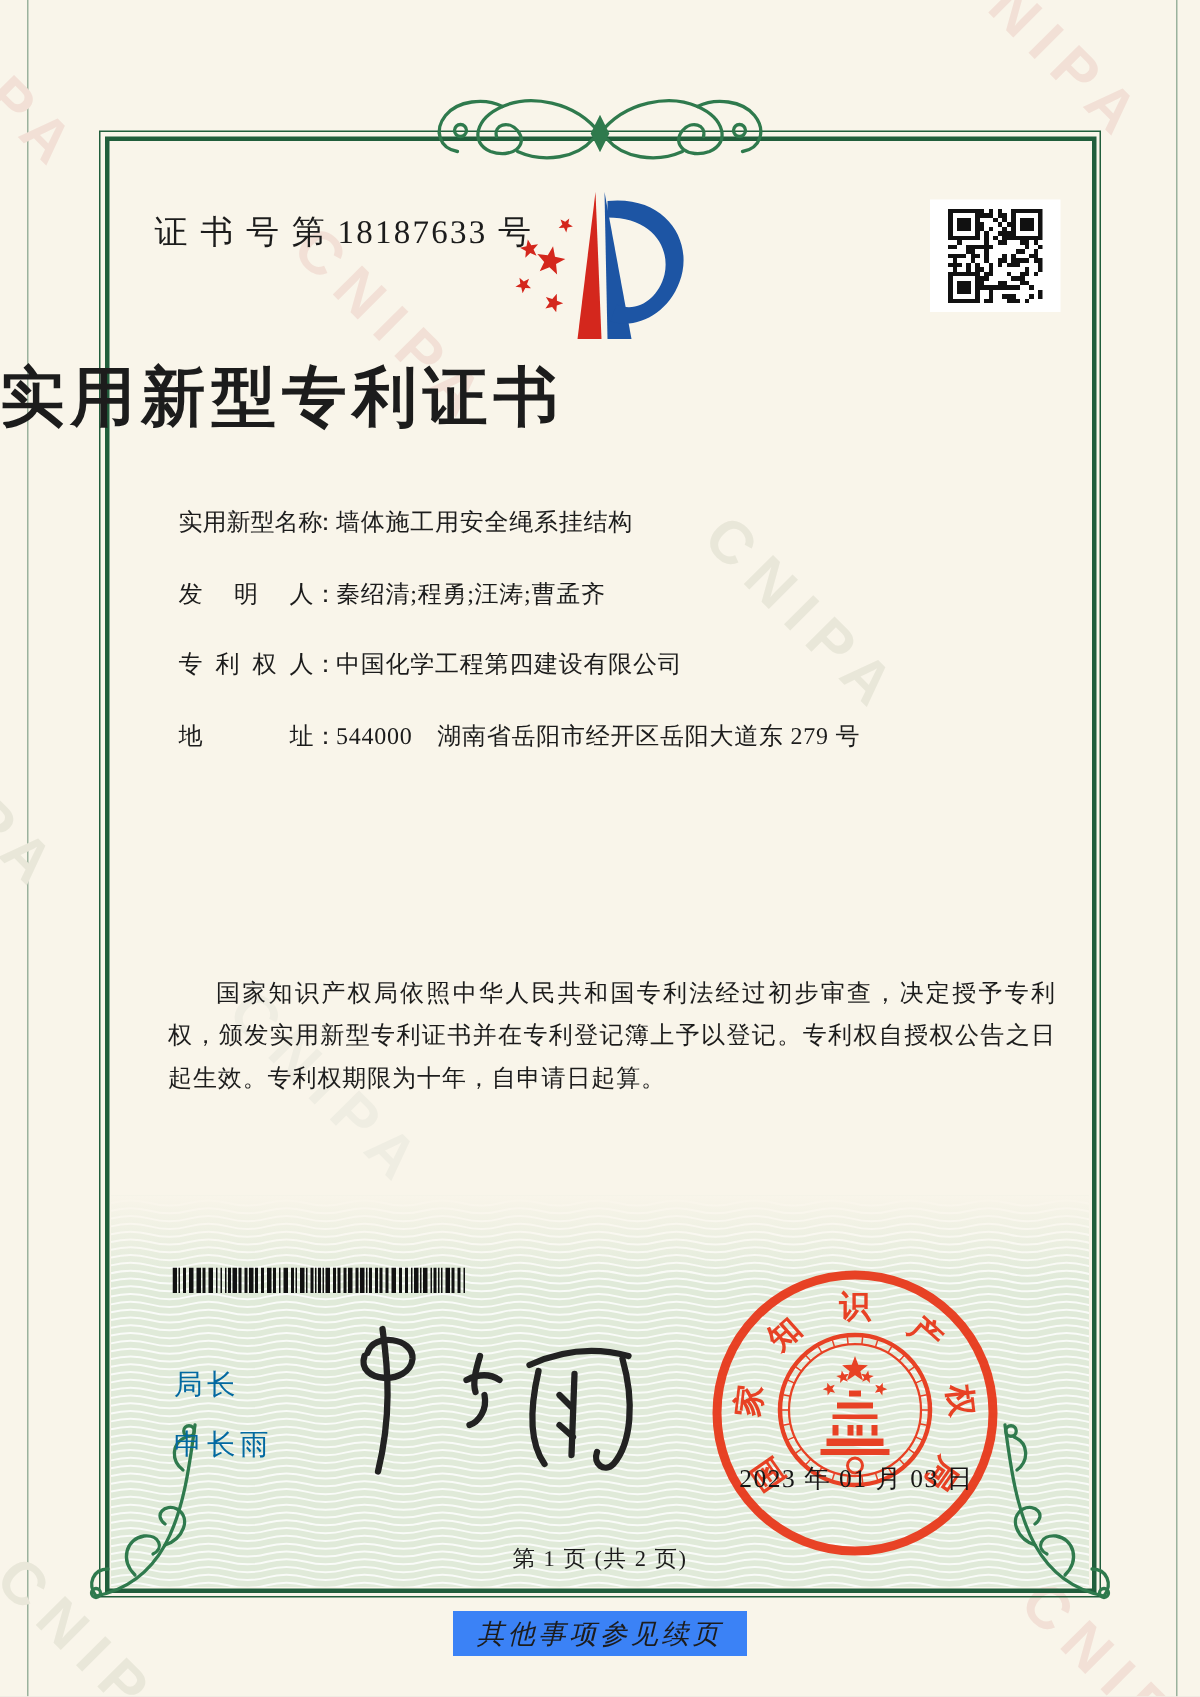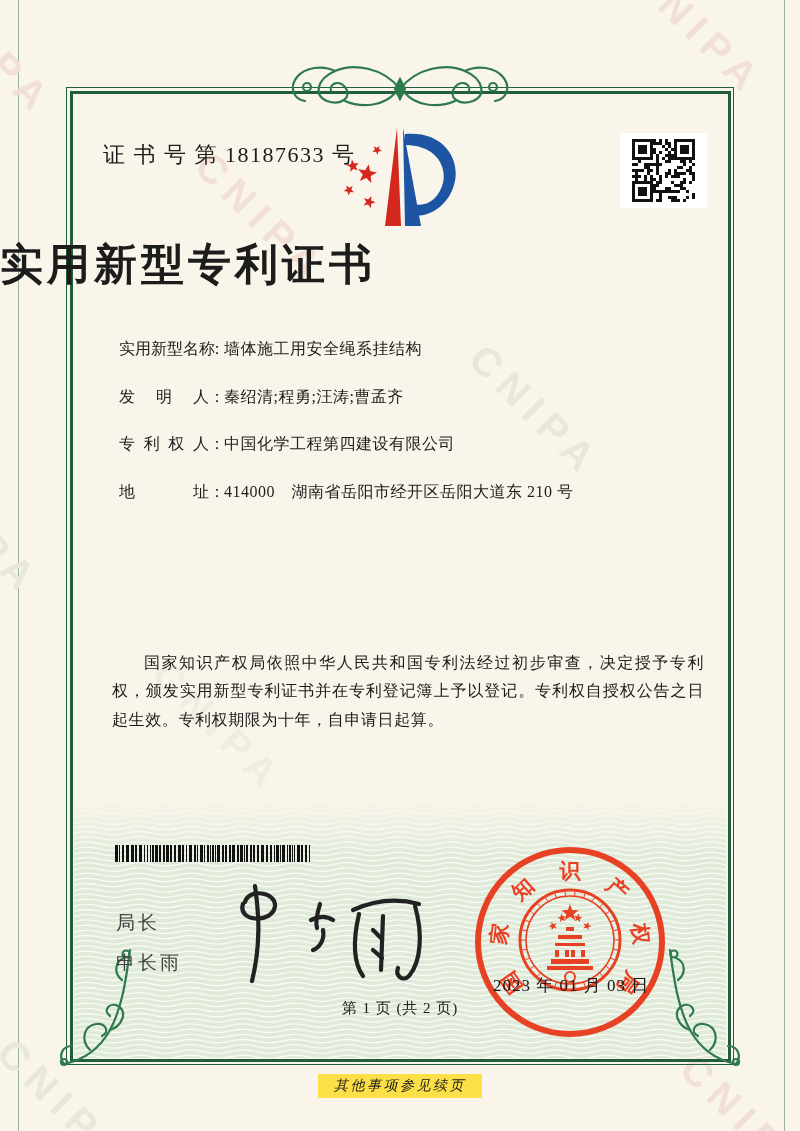--- a/index.html
+++ b/index.html
@@ -54,39 +54,39 @@
   .fvalue{letter-spacing:.5px;}
   .flabel2{display:inline-block; margin-left:36px;}
 
   .paras{position:absolute; left:112px; top:649px; width:592px; z-index:5;
     font-size:16px; line-height:28.4px; text-align:justify; letter-spacing:.6px;}
   .paras p{margin:0; text-indent:2em;}
 
   .barcode{position:absolute; left:115px; top:845px; z-index:5; line-height:0;}
 
   .signer{position:absolute; z-index:5; font-family:"Liberation Sans","DejaVu Sans",sans-serif;
-    font-size:19px; letter-spacing:3px; color:#404040;}
+    font-size:19px; letter-spacing:3px; color:#0369a1;}
   .signer-title{left:116px; top:910px;}
   .signer-name{left:116px; top:950px;}
   .signature{position:absolute; left:225px; top:878px; z-index:5; line-height:0;}
 
   .seal{position:absolute; left:475px; top:847px; width:190px; height:190px; z-index:4; opacity:.95;}
   .seal-ring{position:absolute; inset:0; border:6px solid #e8391b; border-radius:50%;}
   .seal-emblem{position:absolute; left:42px; top:40px; width:106px; height:106px; line-height:0;}
   .seal-arc{position:absolute; inset:0;}
   .seal-arc span{position:absolute; left:50%; top:50%; font-size:21px; font-weight:bold;
     color:#e8391b; font-family:"Liberation Serif",serif;}
   .seal-date{position:absolute; left:478px; top:974px; width:186px; text-align:center;
     font-size:17px; letter-spacing:1px; color:#161616; z-index:5;}
 
-  .page-num{position:absolute; left:66px; top:999px; width:668px; text-align:center;
+  .page-num{position:absolute; left:66px; top:1030px; width:668px; text-align:center;
     font-size:15px; letter-spacing:1px; z-index:4;}
   .footer-note{position:absolute; left:0; top:1074px; width:800px; text-align:center; z-index:5;}
-  .footer-note span{display:inline-block; background:#fde047; padding:3px 16px;
-    font-size:14px; font-style:italic; letter-spacing:2.5px;}
+  .footer-note span{display:inline-block; background:#3b82f6; padding:3px 16px;
+    font-size:18px; font-style:italic; letter-spacing:2.5px;}
 </style>
 </head>
 <body>
 
 <div class="page">
 
   <div class="edge-line edge-left"></div>
   <div class="edge-line edge-right"></div>
 
   <span class="wm wm1 wm-pink">CNIPA</span>
@@ -453,21 +453,21 @@
     <div class="frow">
       <span class="flabel">实用新型名称</span><span class="fcolon">：</span><span class="fvalue">墙体施工用安全绳系挂结构</span>
     </div>
     <div class="frow">
       <span class="flabel">发明人</span><span class="fcolon">：</span><span class="fvalue">秦绍清;程勇;汪涛;曹孟齐</span>
     </div>
     <div class="frow">
       <span class="flabel">专利权人</span><span class="fcolon">：</span><span class="fvalue">中国化学工程第四建设有限公司</span>
     </div>
     <div class="frow">
-      <span class="flabel">地址</span><span class="fcolon">：</span><span class="fvalue">414000　湖南省岳阳市经开区岳阳大道东 210 号</span>
+      <span class="flabel">地址</span><span class="fcolon">：</span><span class="fvalue">544000　湖南省岳阳市经开区岳阳大道东 279 号</span>
     </div>
   </div>
 
   <div class="paras">
     <p>国家知识产权局依照中华人民共和国专利法经过初步审查，决定授予专利权，颁发实用新型专利证书并在专利登记簿上予以登记。专利权自授权公告之日起生效。专利权期限为十年，自申请日起算。</p>
   </div>
 
   <div class="barcode"><svg width="203" height="17" viewBox="0 0 203 17">
         <rect x="0" y="0" width="3" height="17" fill="#111"></rect>
         <rect x="4" y="0" width="1" height="17" fill="#111"></rect>

